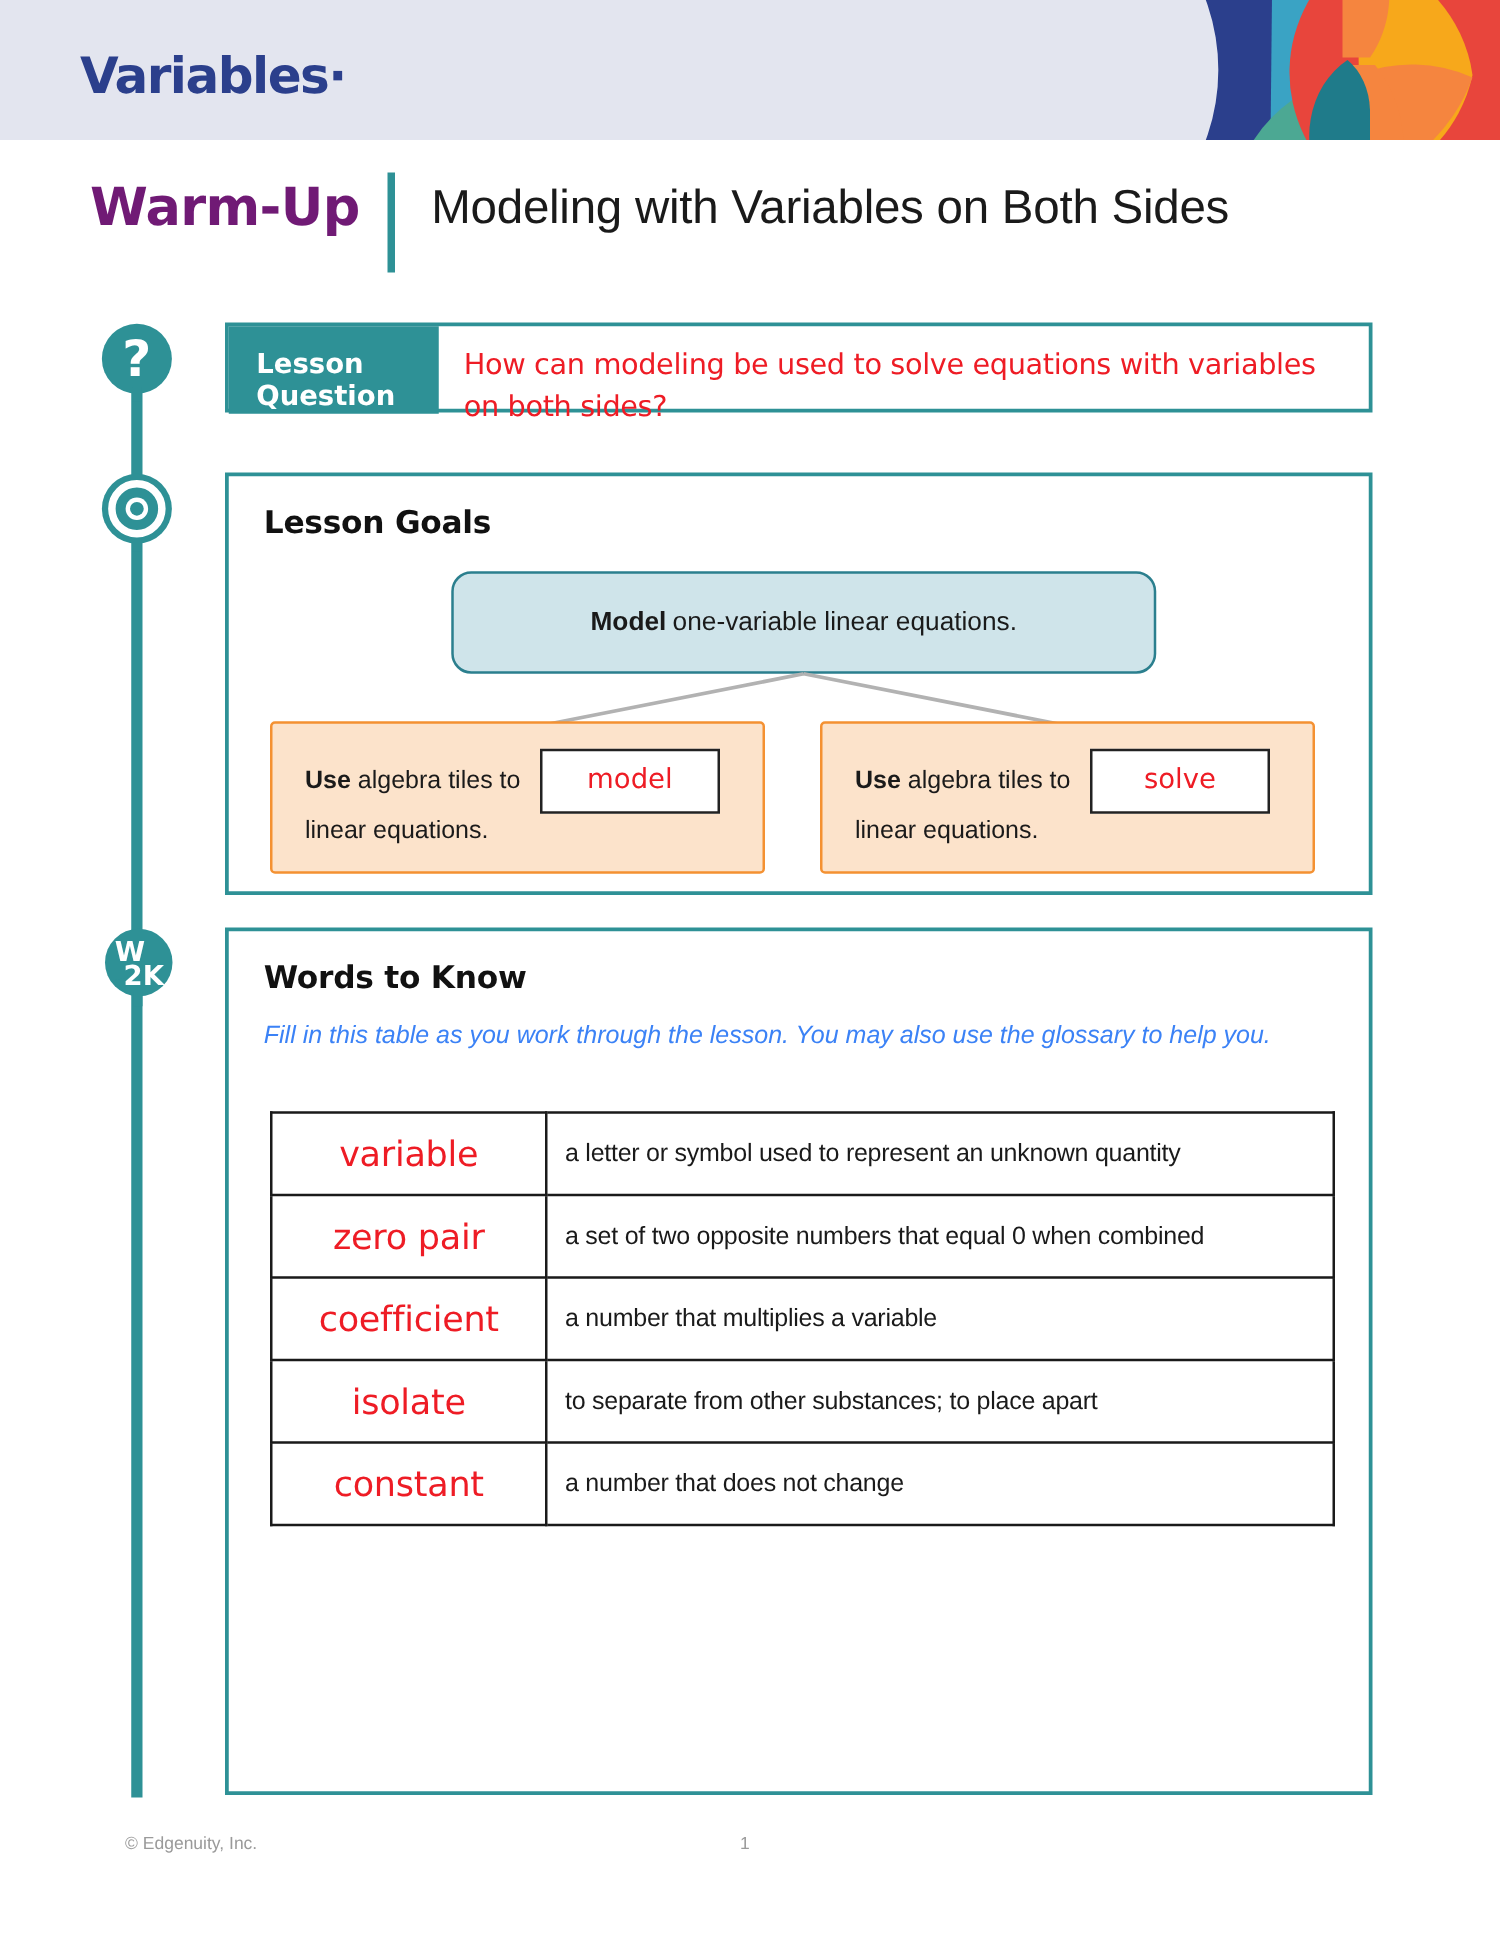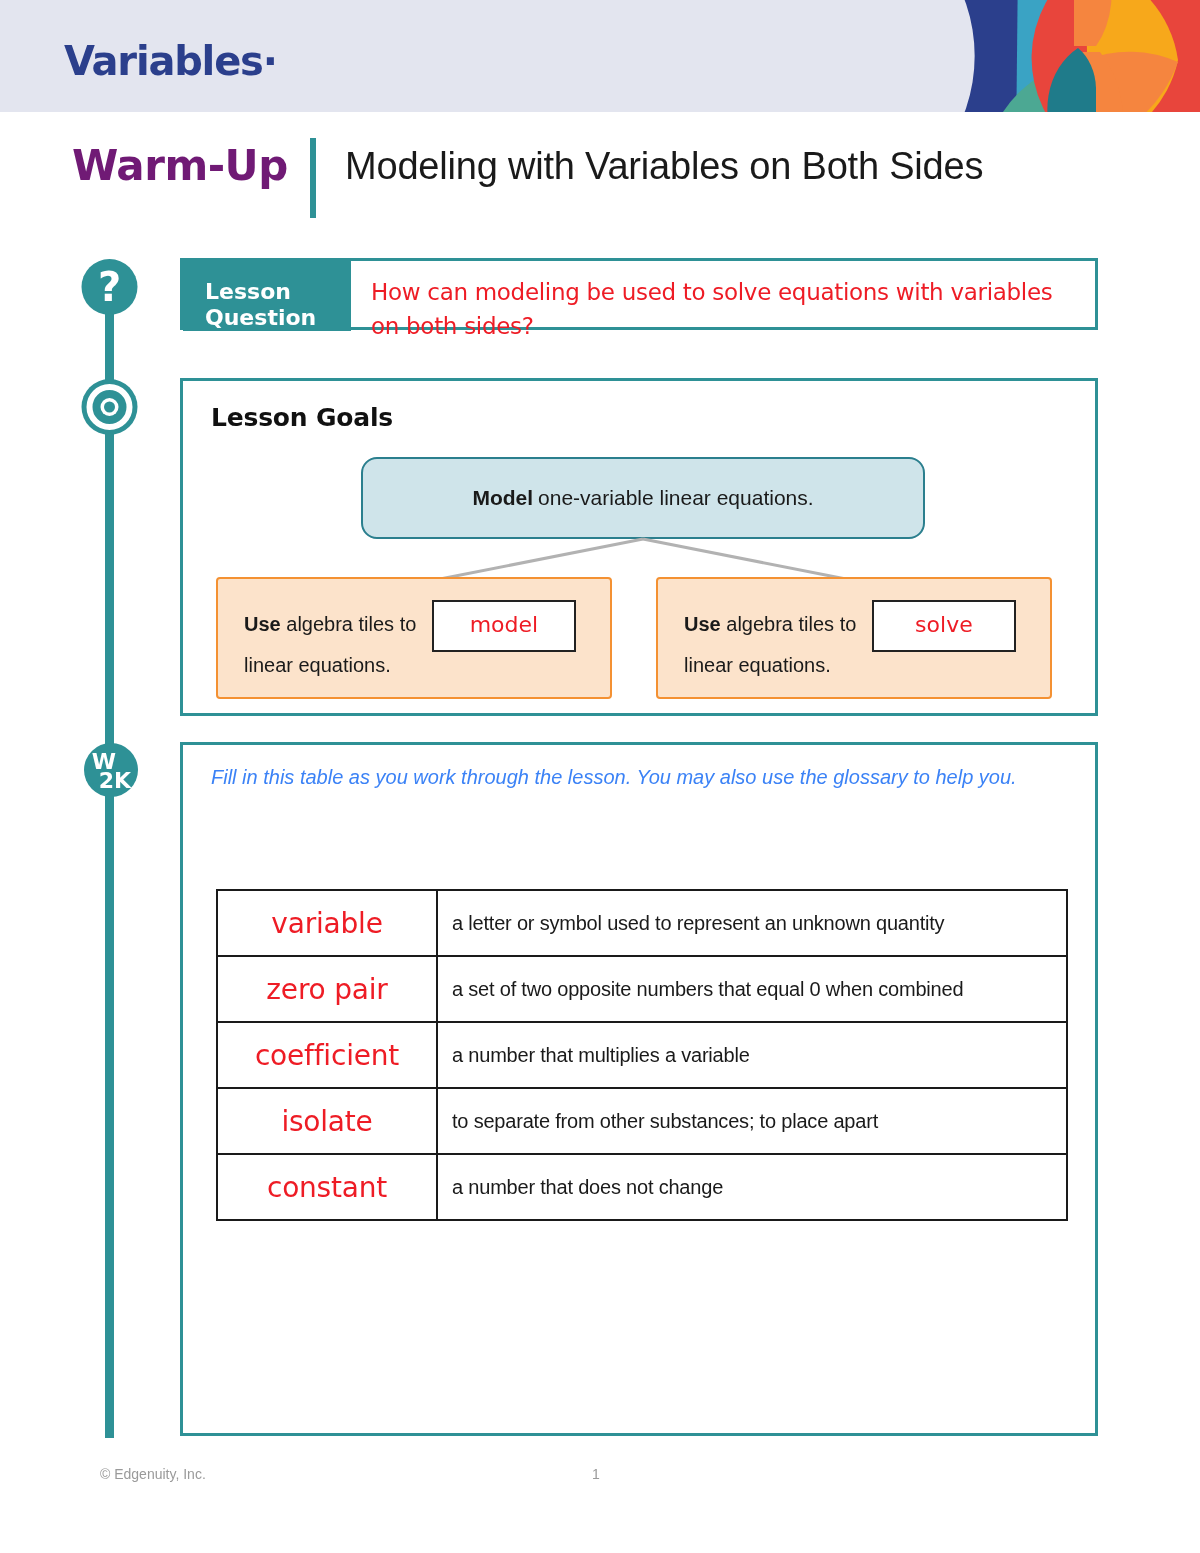--- a/index.html
+++ b/index.html
@@ -370,20 +370,21 @@
 
   <div class="goal-sub-box right">
     <b>Use</b>
     <span>algebra tiles to</span>
     <span class="blank-box">solve</span>
     <span class="sub-line2">linear equations.</span>
   </div>
 </div>
 
 <div class="panel panel-words">
+  <div class="section-heading">Words to Know</div>
   <div class="wtk-instructions">Fill in this table as you work through the lesson. You may also use the glossary to help you.</div>
 
   <table class="vocab-table">
     <tbody>
       <tr>
         <td class="vocab-term">variable</td>
         <td class="vocab-def">a letter or symbol used to represent an unknown quantity</td>
       </tr>
       <tr>
         <td class="vocab-term">zero pair</td>

